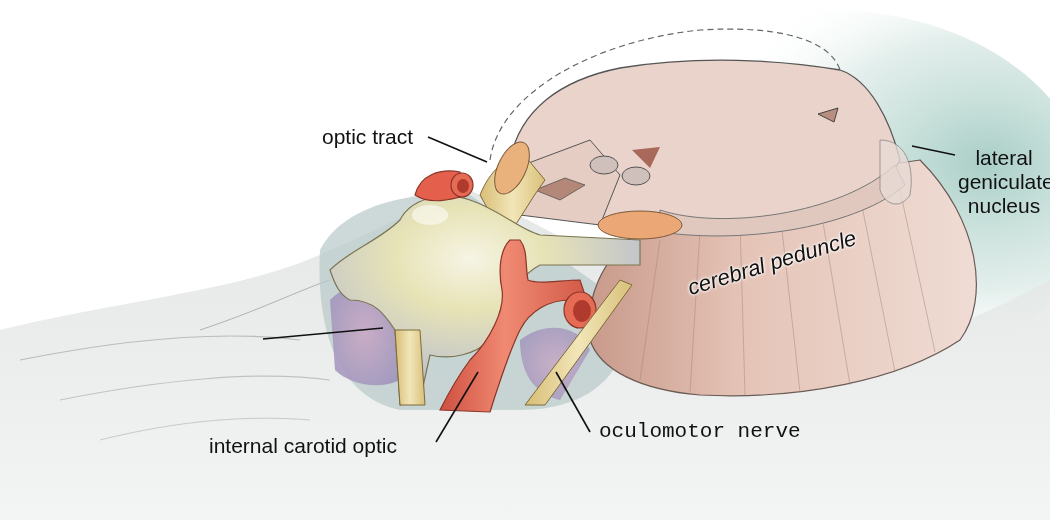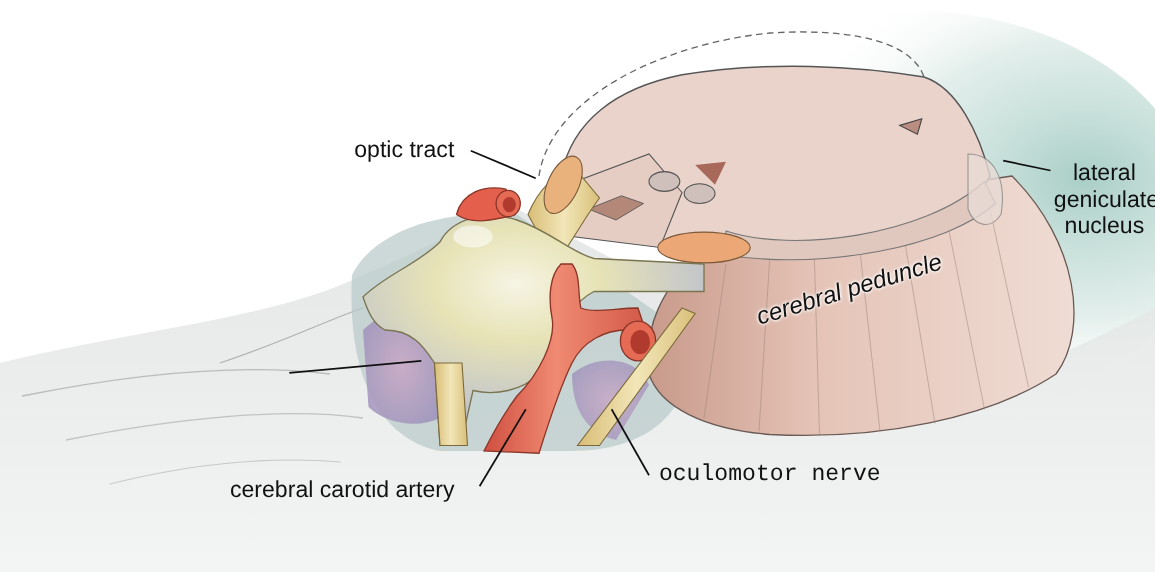--- a/index.html
+++ b/index.html
@@ -117,16 +117,16 @@
 
   <div class="label center" style="left:958px; top:146px; width:92px;">
     <div>lateral</div>
     <div>geniculate</div>
     <div>nucleus</div>
   </div>
 
   <div class="label peduncle" style="left:692px; top:276px;">cerebral peduncle</div>
 
 
-  <div class="label" style="left:209px; top:434px;">cerebral carotid artery</div>
+  <div class="label" style="left:209px; top:434px;">internal carotid optic</div>
 
   <div class="label" style="left:599px; top:420px;font-family:Liberation Mono, monospace;">oculomotor nerve</div>
 </div>
 
 </body></html>

